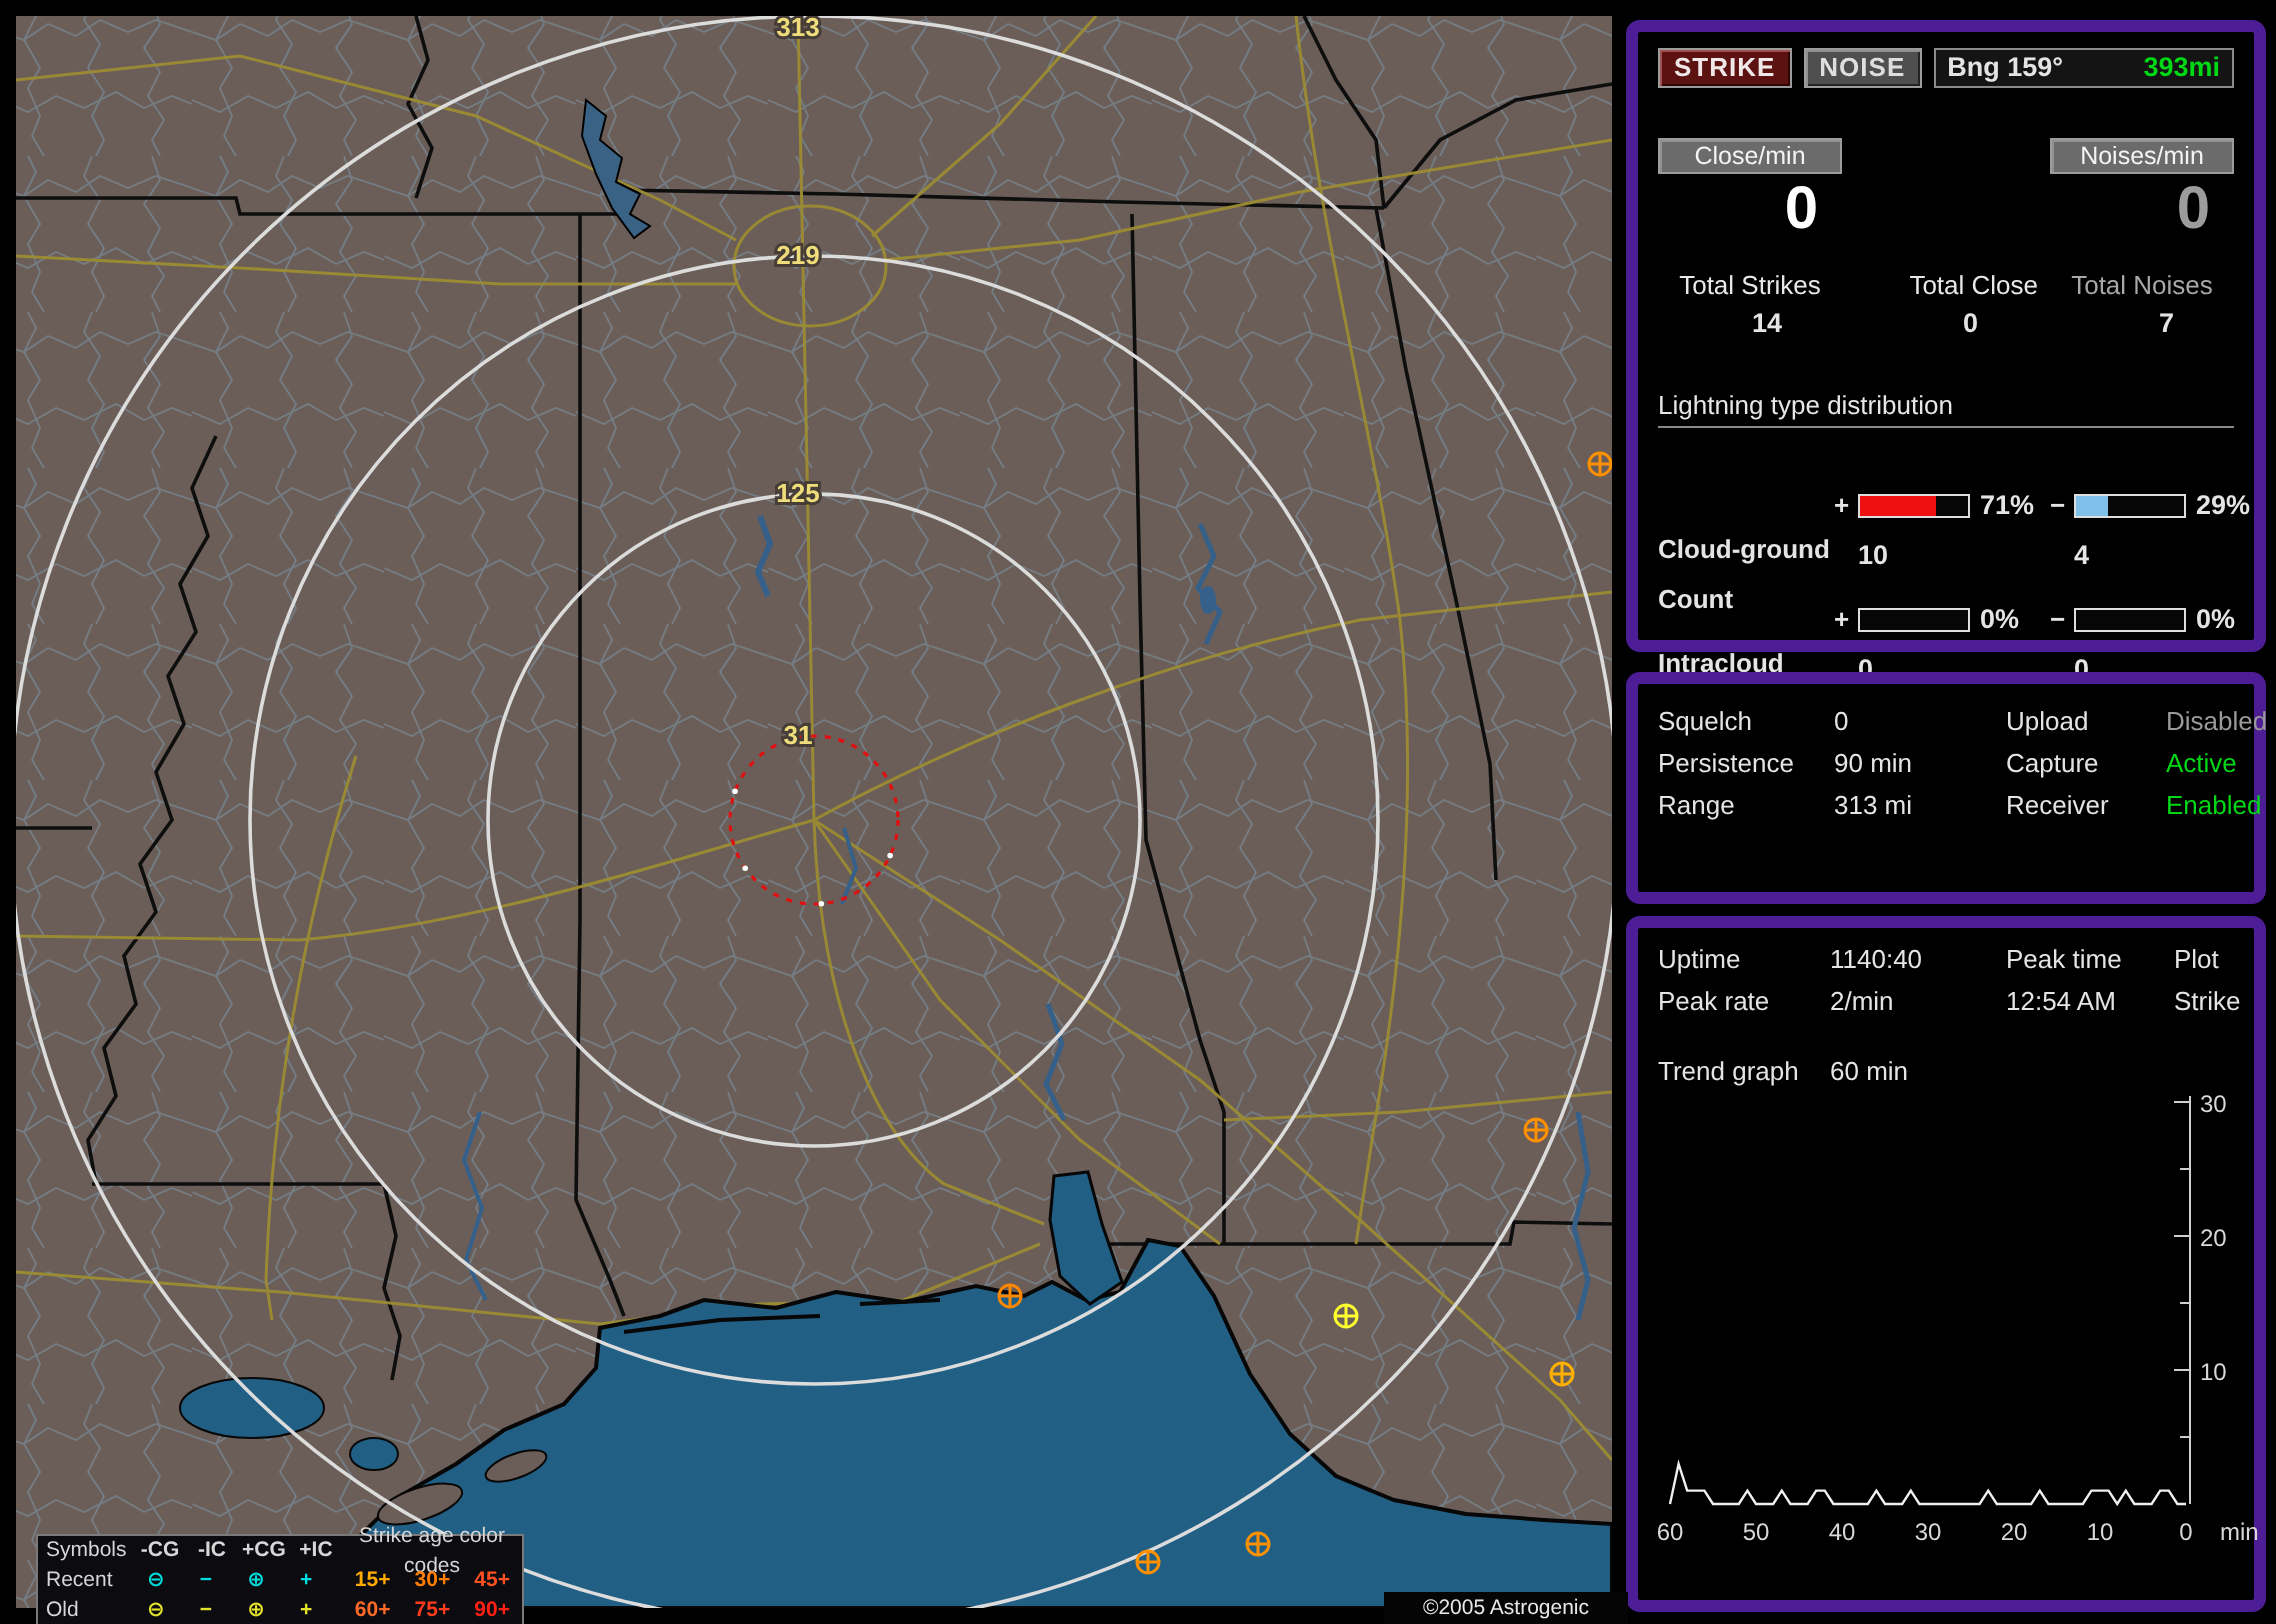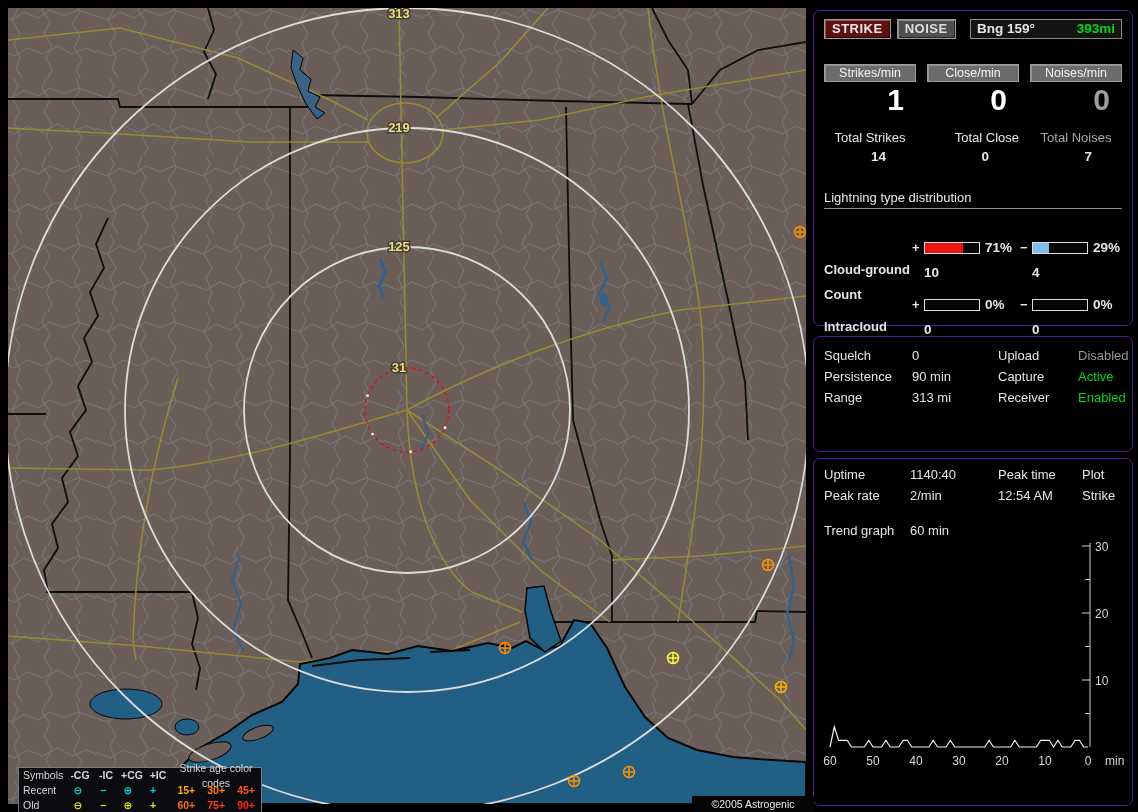--- a/index.html
+++ b/index.html
@@ -13,21 +13,21 @@
     border:1px solid #7a7a7a;box-sizing:border-box;font-size:10.5px;color:#d6d6d6;z-index:5;}
   .lg-row{display:flex;height:15px;line-height:15px;align-items:center;}
   .lg-c0{width:44px;padding-left:4px;}
   .lg-sym{width:26px;text-align:center;font-weight:bold;}
   .lg-age{width:31px;text-align:center;font-weight:bold;}
   .lg-title{flex:1;text-align:center;}
   
   #copyright{position:absolute;left:684px;top:788px;width:122px;height:16px;background:#050505;
     color:#e8e8e8;font-size:10.5px;line-height:16px;text-align:center;z-index:5;}
   
-  .panel{position:absolute;left:813px;width:320px;background:#000;border:1px solid #4c1d95;
+  .panel{position:absolute;left:813px;width:320px;background:#000;border:6px solid #4c1d95;
     border-radius:7px;box-sizing:border-box;color:#e4e4e4;}
   #panelA{top:10px;height:316px;padding:8px 10px;}
   #panelB{top:336px;height:116px;padding:8px 10px;}
   #panelC{top:458px;height:348px;padding:8px 10px;}
   
   .tb-row{display:flex;align-items:center;gap:6px;height:19px;}
   .btn{font-size:13px;font-weight:bold;letter-spacing:.5px;text-align:center;
     border:1px solid #9c9c9c;padding:0 7px;height:18px;line-height:17px;cursor:pointer;}
   .btn-strike{background:#5d1212;color:#f0e8e8;box-shadow:inset 1px 1px 0 #a05050,inset -1px -1px 0 #2d0505;}
   .btn-noise{background:#4f4f4f;color:#dedede;box-shadow:inset 1px 1px 0 #8f8f8f,inset -1px -1px 0 #222;}
@@ -233,24 +233,20 @@
       <span class="btn btn-strike">STRIKE</span>
       <span class="btn btn-noise">NOISE</span>
       <span class="bng-box">
         <span>Bng 159°</span>
         <span class="bng-dist">393mi</span>
       </span>
     </div>
 
     <div class="rate-row">
       <div class="rate-col">
-        <span class="rate-btn">Strikes/min</span>
-        <div class="rate-val" style="color: rgb(255, 255, 255);">1</div>
-      </div>
-      <div class="rate-col">
         <span class="rate-btn">Close/min</span>
         <div class="rate-val" style="color: rgb(255, 255, 255);">0</div>
       </div>
       <div class="rate-col">
         <span class="rate-btn">Noises/min</span>
         <div class="rate-val" style="color: rgb(156, 156, 156);">0</div>
       </div>
     </div>
 
     <div class="totals-row">

